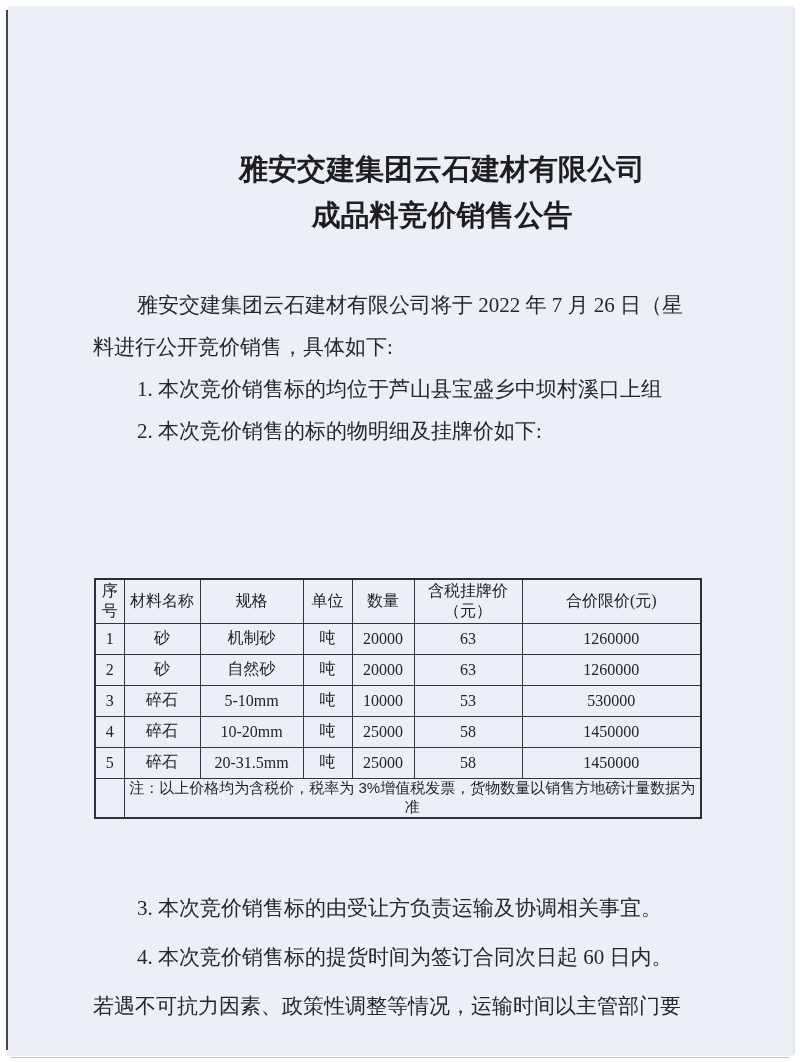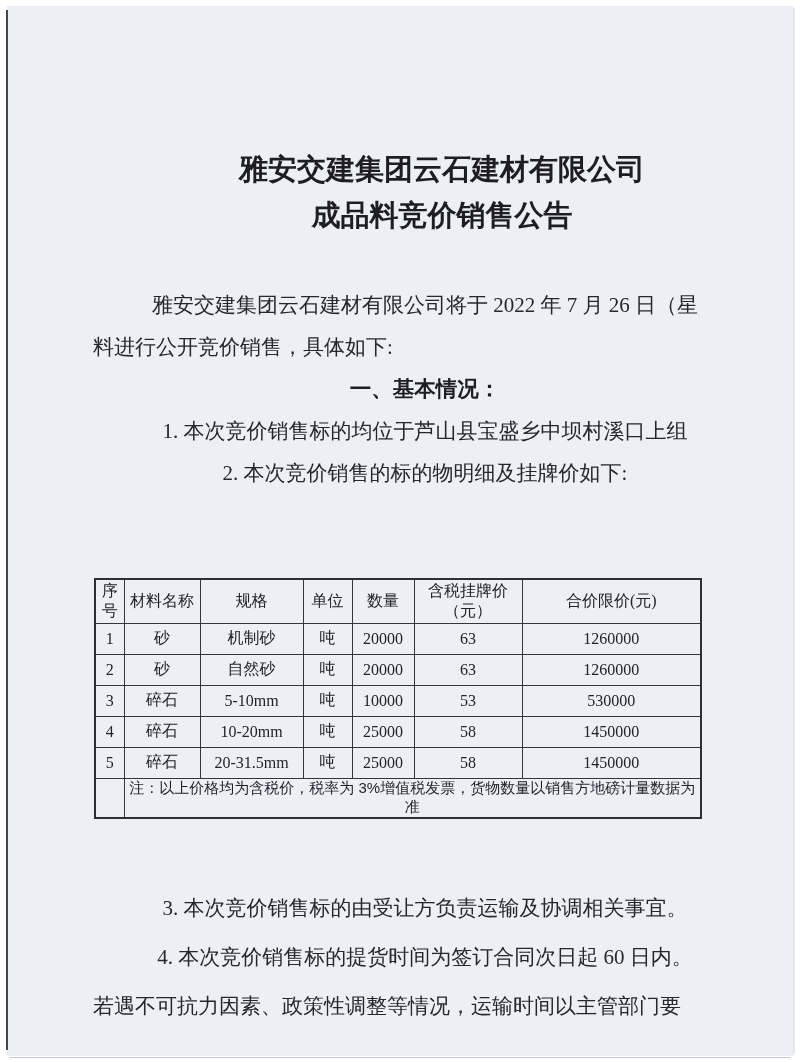--- a/index.html
+++ b/index.html
@@ -32,21 +32,21 @@
   .title-block {
     position: absolute; left: 0; top: 146px; width: 800px;
     text-align: center; font-weight: bold; font-size: 29px; color: #1d1d22; padding-left: 42px;
   }
   .title-line { height: 46px; line-height: 46px; }
   .intro-block {
     position: absolute; left: 93px; top: 284px; width: 620px;
     font-size: 21px;
   }
   .line { height: 42px; line-height: 42px; white-space: nowrap; }
-  .line.indent { padding-left: 44px; text-align: center; }
+  .line.indent { padding-left: 44px; }
   .line.bold { font-weight: bold; font-size: 21.5px; color: #1d1d22; }
   .closing-block {
     position: absolute; left: 93px; top: 884px; width: 620px;
     font-size: 21px;
   }
   .closing-block .line { height: 49px; line-height: 49px; }
   table.price {
     position: absolute; left: 94px; top: 578px;
     width: 606px;
     border-collapse: collapse; table-layout: fixed;
@@ -78,21 +78,20 @@
 <div class="scan-edge-bottom"></div>
 
 <div class="title-block">
   <div class="title-line">雅安交建集团云石建材有限公司</div>
   <div class="title-line">成品料竞价销售公告</div>
 </div>
 
 <div class="intro-block">
     <div class="line indent">雅安交建集团云石建材有限公司将于 2022 年 7 月 26 日（星</div>
     <div class="line">料进行公开竞价销售，具体如下:</div>
-    <div class="line indent bold">一、基本情况：</div>
     <div class="line indent">1. 本次竞价销售标的均位于芦山县宝盛乡中坝村溪口上组</div>
     <div class="line indent">2. 本次竞价销售的标的物明细及挂牌价如下:</div>
   </div>
 
 <table class="price">
   <colgroup>
     <col style="width:29px">
       <col style="width:76px">
       <col style="width:103px">
     <col style="width:49px">

